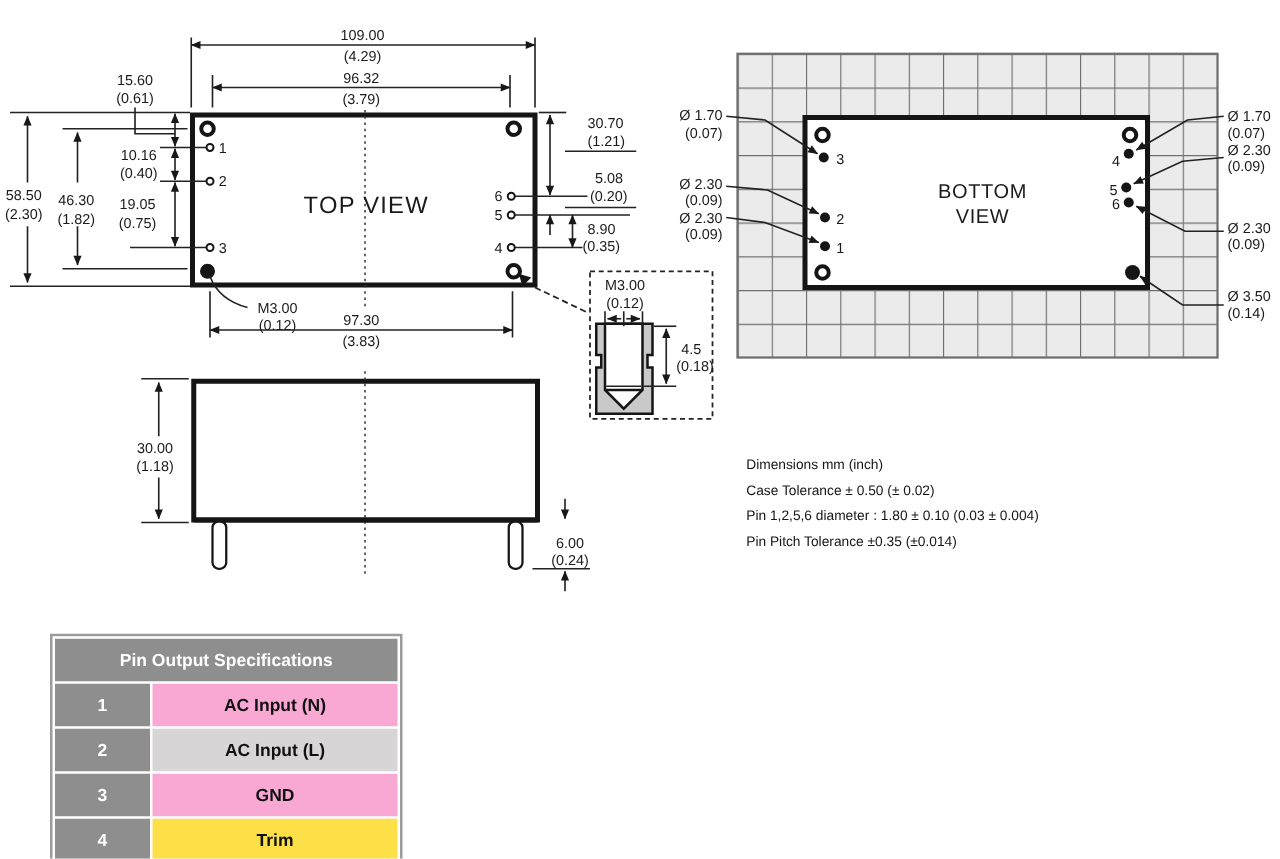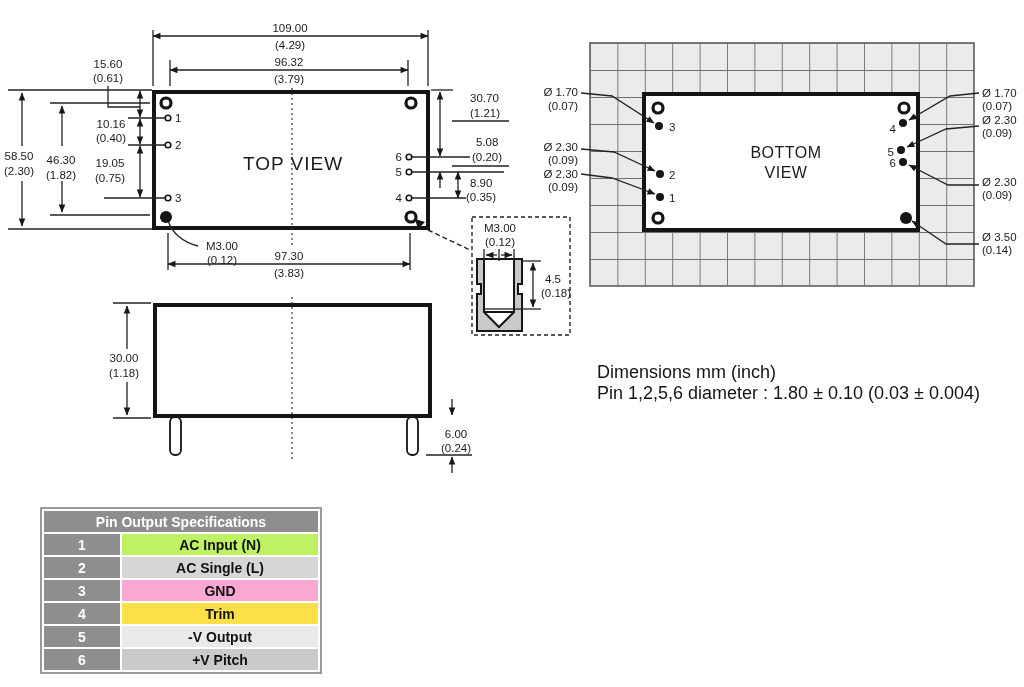--- a/index.html
+++ b/index.html
@@ -9,27 +9,27 @@
   .dt  { font-size:11.5px; fill:#1b1b1b; }
   .mid { text-anchor:middle; }
   .end { text-anchor:end; }
   .big { font-size:19px; letter-spacing:1px; }
   .bvt { font-size:16px; letter-spacing:0.5px; }
   .ln  { stroke:#222; stroke-width:1.3; fill:none; }
   .thk { stroke:#151515; stroke-width:4; fill:#ffffff; }
   .cl  { stroke:#333; stroke-width:1.2; stroke-dasharray:2 3; fill:none; }
   .dsh { stroke:#222; stroke-width:1.4; stroke-dasharray:5 3; fill:none; }
 
-  #notes { position:absolute; left:597px; top:362px; font-size:18px; color:#141414; line-height:20.5px; }
+  #notes { position:absolute; left:597px; top:362px; font-size:11px; color:#141414; line-height:20.5px; }
 
   #pin-table-wrap { position:absolute; left:40px; top:507px; }
   #pin-table-wrap table { border-collapse:separate; border-spacing:2px; background:#ffffff;
                           border:2px solid #9b9b9b; table-layout:fixed; }
   #pin-table-wrap td, #pin-table-wrap th { padding:0; text-align:center; vertical-align:middle;
-                          font-size:14px; font-weight:bold; color:#111; height:21px; overflow:hidden; }
+                          font-size:14px; font-weight:bold; color:#111; height:34px; overflow:hidden; }
   td.tt { height:20px; font-size:15px; }
   th.hp, th.hs { font-size:15px; }
   col.cpin { width:76px; } col.csingle { width:196px; }
 </style>
 </head>
 <body>
 
 <div id="stage">
 
 <svg width="1024" height="687" viewBox="0 0 1024 687">
@@ -262,41 +262,43 @@
     <text x="982" y="186" class="dt">Ø 2.30</text>
     <text x="982" y="199" class="dt">(0.09)</text>
     <text x="982" y="241" class="dt">Ø 3.50</text>
     <text x="982" y="254" class="dt">(0.14)</text>
   </g>
 </svg>
 
 
 <div id="notes">
   <div>Dimensions mm (inch)</div>
+  <div>Case Tolerance ± 0.50 (± 0.02)</div>
   <div>Pin 1,2,5,6 diameter : 1.80 ± 0.10 (0.03 ± 0.004)</div>
+  <div>Pin Pitch Tolerance ±0.35 (±0.014)</div>
 </div>
 
 
 <div id="pin-table-wrap">
   <table>
     <colgroup>
           <col class="cpin">
           <col class="csingle">
         </colgroup>
     <tbody>
           <tr>
             <td colspan="2" class="tt" style="background-color: rgb(142, 142, 142); color: rgb(255, 255, 255);">Pin Output Specifications</td>
           </tr>
     <tr>
       <td style="background-color: rgb(142, 142, 142); color: rgb(255, 255, 255);">1</td>
-      <td style="background-color: #bef264;">AC Input (N)</td>
+      <td style="background-color: #f9a8d4;">AC Input (N)</td>
     </tr>
     <tr>
       <td style="background-color: rgb(142, 142, 142); color: rgb(255, 255, 255);">2</td>
-      <td style="background-color: rgb(215, 213, 213);">AC Single (L)</td>
+      <td style="background-color: rgb(215, 213, 213);">AC Input (L)</td>
     </tr>
     <tr>
       <td style="background-color: rgb(142, 142, 142); color: rgb(255, 255, 255);">3</td>
       <td style="background-color: #f9a8d4;">GND</td>
     </tr>
     <tr>
       <td style="background-color: rgb(142, 142, 142); color: rgb(255, 255, 255);">4</td>
       <td style="background-color: #fde047;">Trim</td>
     </tr>
     <tr>

